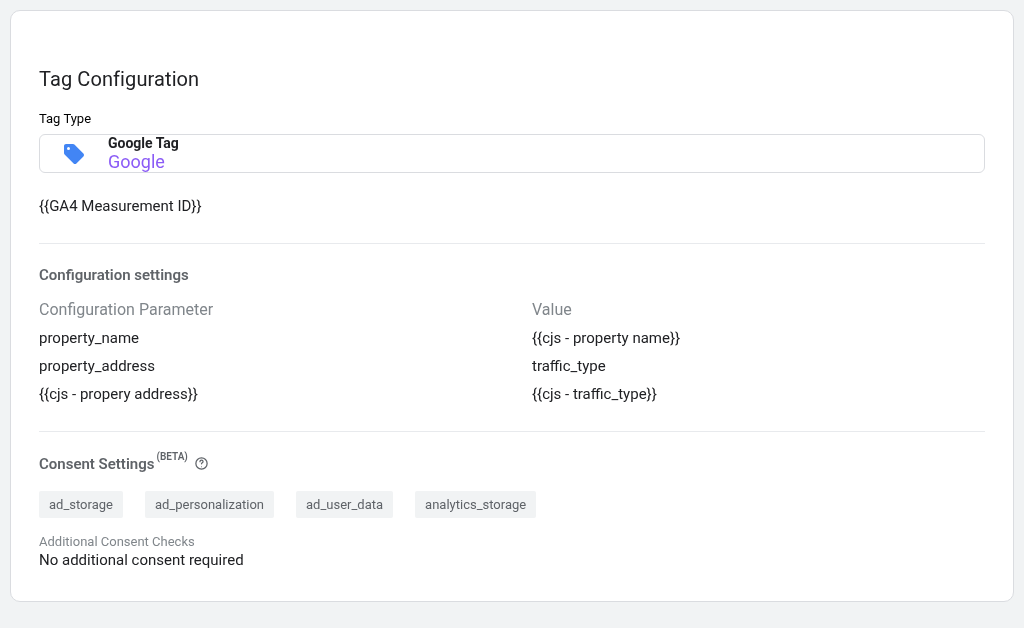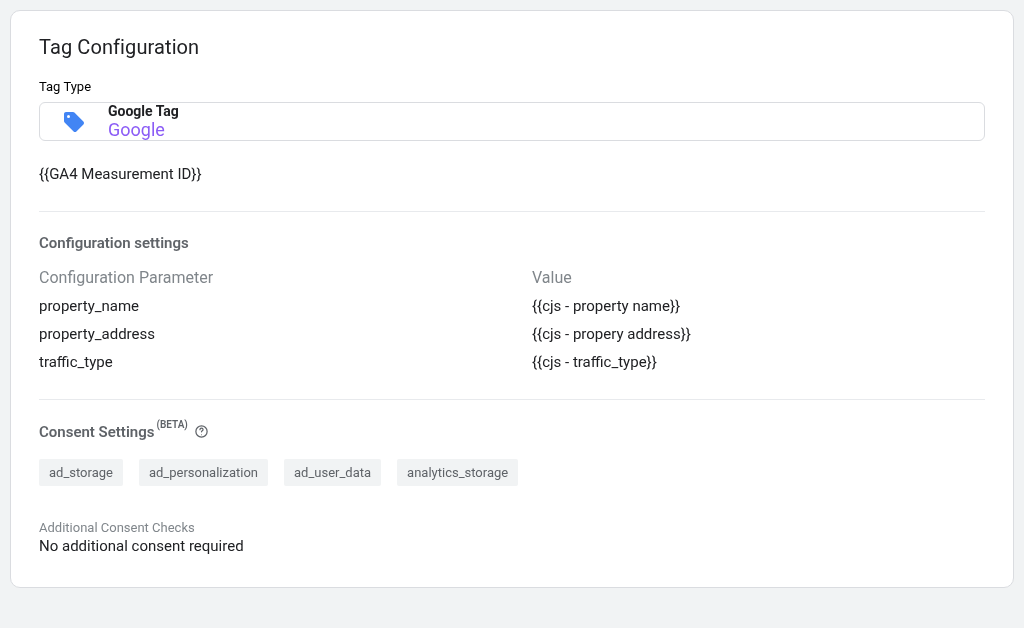--- a/index.html
+++ b/index.html
@@ -21,20 +21,21 @@
       padding: 24px 28px 32px 28px;
       max-width: 1004px;
       margin: 0 auto;
     }
     .card-title {
       font-size: 20px;
       font-weight: 400;
       color: #202124;
       letter-spacing: 0.1px;
       margin-bottom: 20px;
+      margin-top: 32px;
     }
     .label {
       font-size: 13px;
       color: #000000;
       margin-bottom: 8px;
     }
     .tag-type-box {
       display: flex;
       align-items: center;
       border: 1px solid #dadce0;
@@ -125,22 +126,22 @@
       gap: 6px;
       margin-bottom: 10px;
     }
     .sub-label {
       font-size: 13px;
       color: #80868b;
     }
     .chips {
       display: flex;
       flex-wrap: wrap;
-      gap: 16px;
-      margin-bottom: 34px;
+      gap: 22px;
+      margin-bottom: 16px;
     }
     .chip {
       background: #f1f3f4;
       color: #5f6368;
       font-size: 13px;
       padding: 6px 10px;
       border-radius: 2px;
     }
   </style>
 </head>
@@ -171,23 +172,23 @@
   <div class="section-title">Configuration settings</div>
 
   <div class="config-table">
     <div class="col-header">Configuration Parameter</div>
     <div class="col-header">Value</div>
 
     <div class="cell">property_name</div>
     <div class="cell">{{cjs - property name}}</div>
 
     <div class="cell">property_address</div>
+    <div class="cell">traffic_type</div>
+
     <div class="cell">{{cjs - propery address}}</div>
-
-    <div class="cell">traffic_type</div>
     <div class="cell">{{cjs - traffic_type}}</div>
   </div>
 
   <hr class="divider">
 
   <div class="consent-header">
     <span class="consent-title">
       <span>Consent Settings</span><span class="beta">(BETA)</span>
     </span>
     <span class="info-icon">

